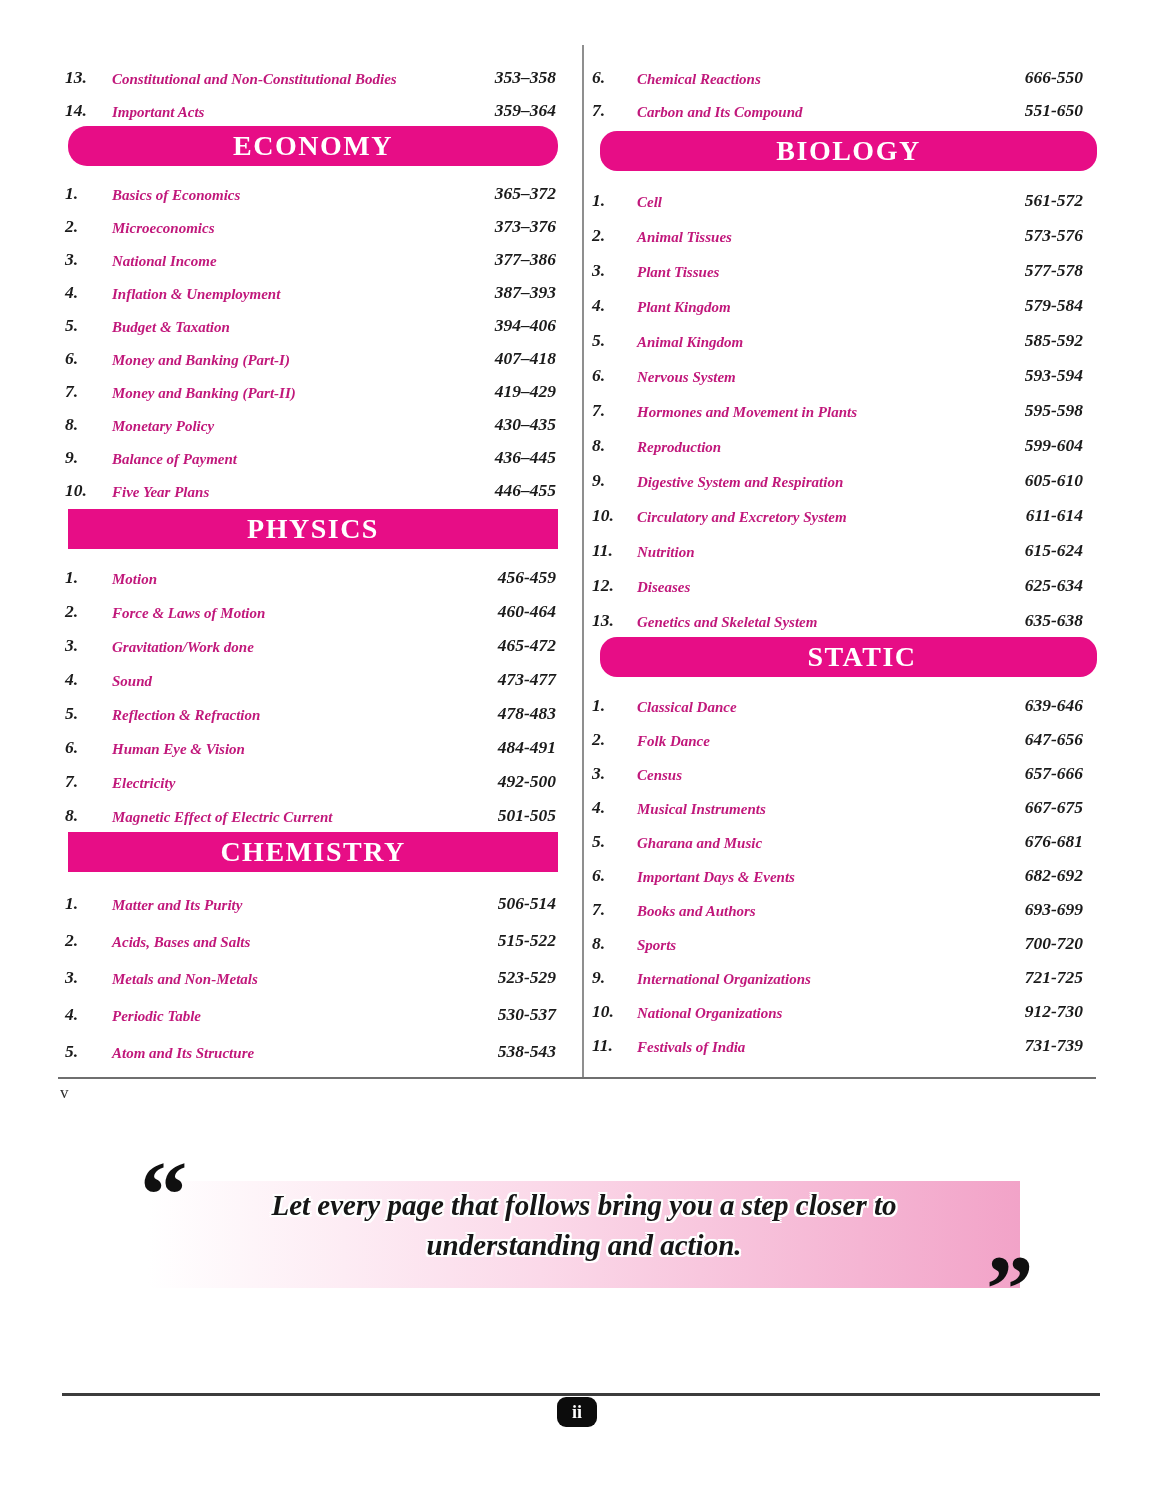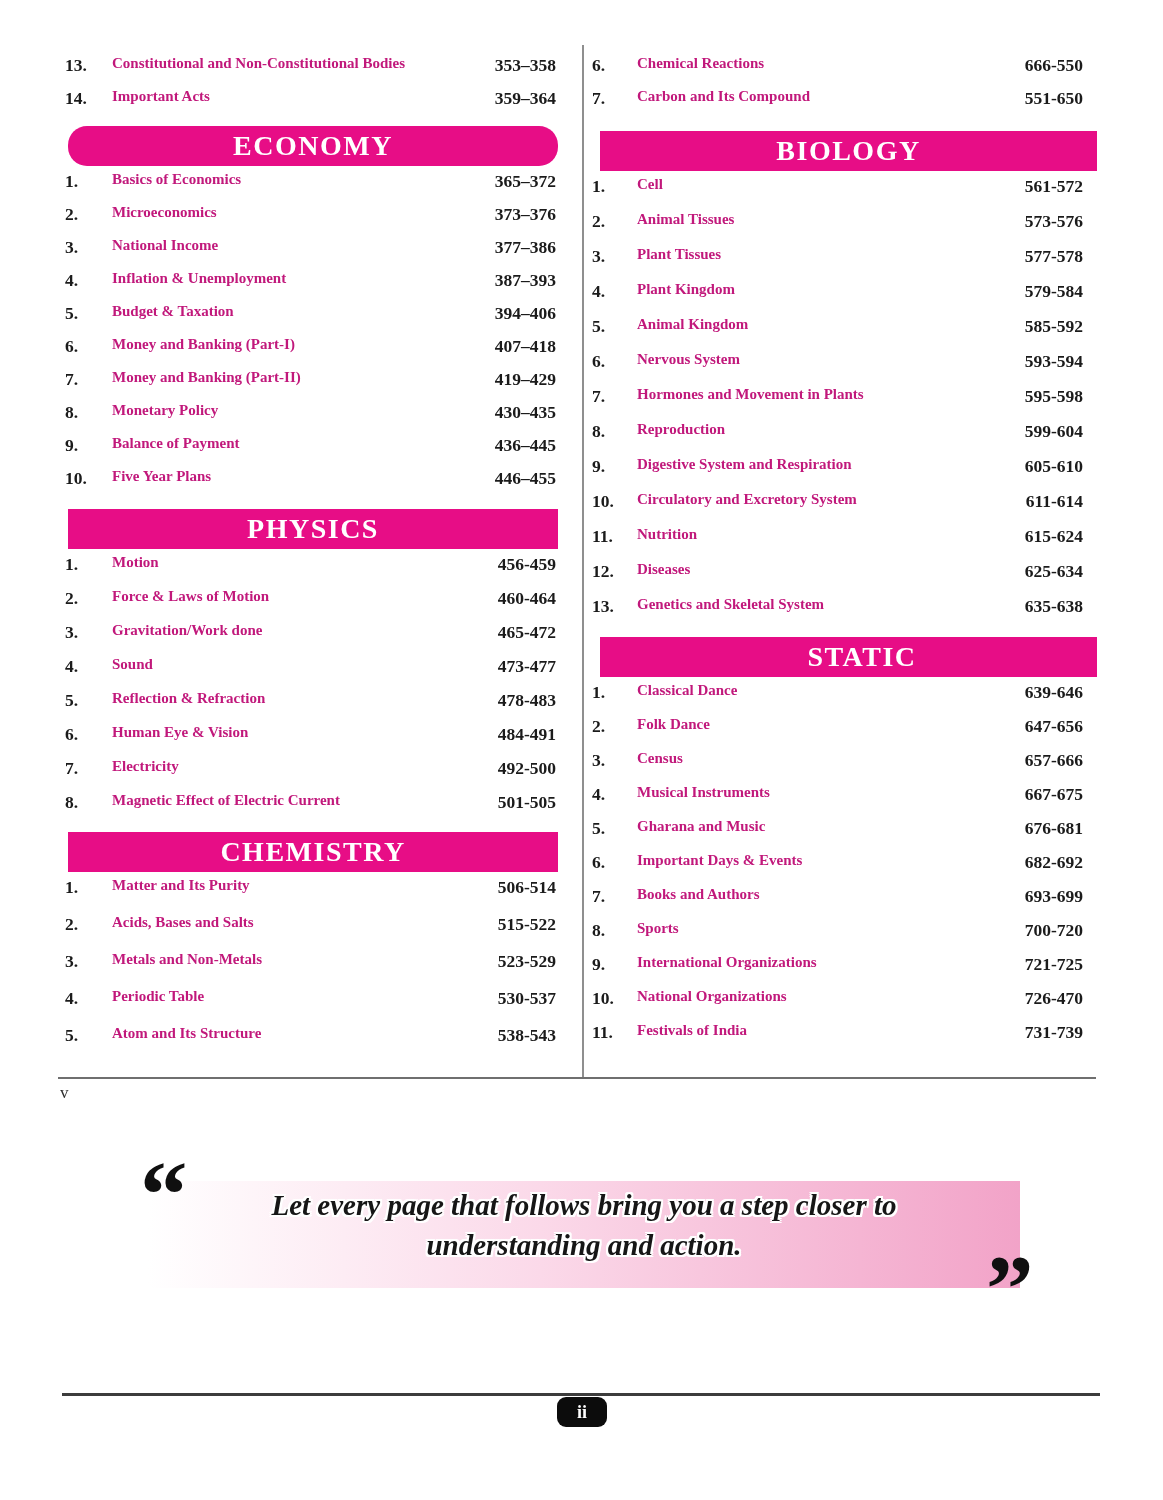--- a/index.html
+++ b/index.html
@@ -19,21 +19,21 @@
   .col{box-sizing:border-box;padding-top:10px;}
   .col-left{width:524px;}
   .col-right{width:521px;}
   .divider{width:2px;height:1033px;background:var(--divider-gray);flex:none;}
 
   .rows{margin-top:5px;}
   .rows-intro{margin-top:0;}
   .col-left .rows{padding-right:26px;}
   .col-right .rows{padding-right:22px;}
 
-  .row{display:flex;align-items:flex-start;}
+  .row{display:flex;align-items:flex-end;font-style:italic;}
   .rows-intro .row{height:33px;}
   .rows-economy .row{height:33px;}
   .rows-physics .row{height:34px;}
   .rows-chemistry .row{height:37px;}
   .rows-biology .row{height:35px;}
   .rows-static .row{height:34px;}
 
   .num{
     flex:none;box-sizing:border-box;
     font-weight:bold;font-size:17.5px;color:var(--text-dark);
@@ -50,21 +50,21 @@
     font-weight:bold;font-size:17.5px;color:var(--text-dark);
     text-align:right;
   }
 
   .banner{
     height:40px;margin-top:8px;
     background:var(--banner-pink);
     display:flex;align-items:center;justify-content:center;
   }
   .col-left .banner{margin-left:10px;margin-right:24px;}
-  .col-right .banner{margin-left:16px;margin-right:8px;}
+  .col-right .banner{margin-left:16px;margin-right:8px;border-radius:17px;}
   .banner-economy{margin-top:5px;border-radius:19px;}
   .banner-physics{margin-top:8px;}
   .banner-chemistry{margin-top:6px;}
   .banner-biology{margin-top:10px;}
   .banner-static{margin-top:6px;padding-left:27px;}
   .banner-text{
     color:#ffffff;font-weight:bold;font-size:28px;letter-spacing:1.5px;
   }
 
   .table-bottom-rule{
@@ -97,21 +97,21 @@
   }
   .quote-open{left:140px;top:1148px;}
   .quote-close{left:986px;top:1242px;}
 
   
   .footer-rule{
     position:absolute;left:62px;top:1393px;width:1038px;height:3px;
     background:var(--footer-rule);
   }
   .page-badge{
-    position:absolute;left:557px;top:1397px;width:50px;height:30px;
+    position:absolute;left:557px;top:1397px;width:40px;height:30px;
     background:var(--badge-black);border-radius:9px;
     display:flex;align-items:center;justify-content:center;
     color:#ffffff;font-weight:bold;font-size:18px;
   }
 </style>
 </head>
 <body>
 
 <div class="page">
 
@@ -432,21 +432,21 @@
 
   <div class="row">
     <span class="num">9.</span>
     <span class="title">International Organizations</span>
     <span class="pages">721-725</span>
   </div>
 
   <div class="row">
     <span class="num">10.</span>
     <span class="title">National Organizations</span>
-    <span class="pages">726-470</span>
+    <span class="pages">912-730</span>
   </div>
 
   <div class="row">
     <span class="num">11.</span>
     <span class="title">Festivals of India</span>
     <span class="pages">731-739</span>
   </div>
 </div>
       </div>
   </div>

